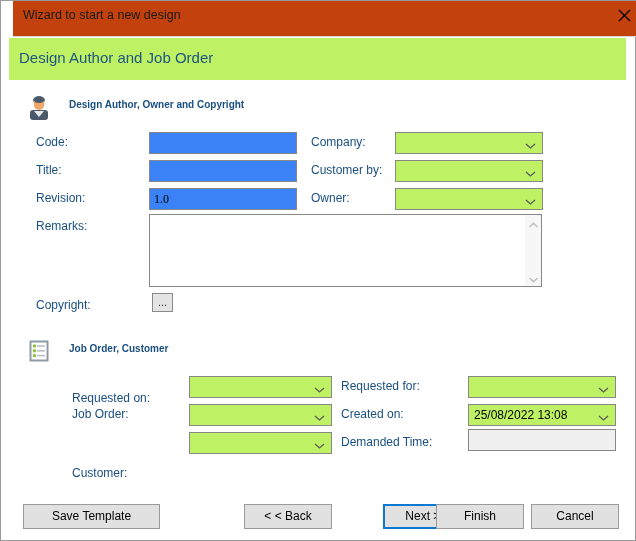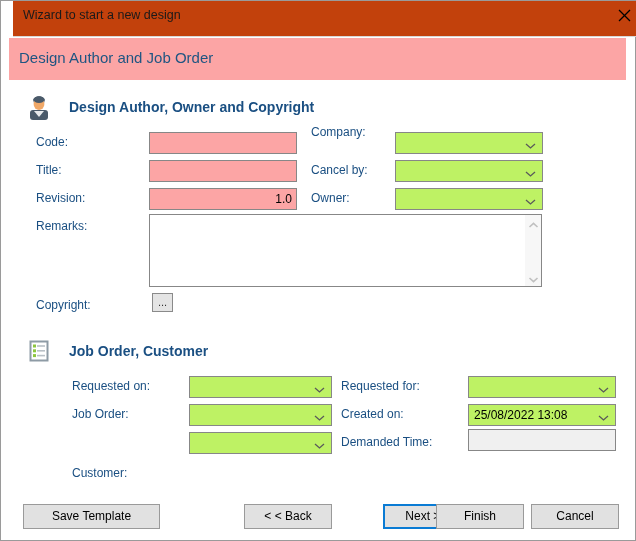--- a/index.html
+++ b/index.html
@@ -58,35 +58,35 @@
   }
   .close-btn svg { display: block; }
 
   
   .banner {
     position: absolute;
     left: 8px;
     top: 37px;
     width: 617px;
     height: 42px;
-    background: #fca5a5;
+    background: #bef264;
   }
   .banner-text {
     position: absolute;
     left: 10px;
     top: 11px;
     font-size: 15px;
     color: #1f5582;
     white-space: nowrap;
   }
 
   
   .section-title {
     position: absolute;
-    font-size: 14px;
+    font-size: 10px;
     font-weight: bold;
     color: #1a4f82;
     white-space: nowrap;
   }
 
   .sec-icon {
     position: absolute;
     width: 26px;
     height: 26px;
   }
@@ -103,30 +103,29 @@
     font-size: 12px;
     color: #1a4f82;
     white-space: nowrap;
     text-align: left;
   }
 
   
   .txt {
     position: absolute;
     box-sizing: border-box;
-    background: #fca5a5;
+    background: #3b82f6;
     border: 1px solid #878787;
-    font-family: Liberation Sans, sans-serif;
+    font-family: Liberation Serif, serif;
     font-size: 12px;
     color: #000000;
     padding: 0 4px;
     line-height: 20px;
     height: 22px;
     outline: none;
-    text-align: right;
   }
 
   .combo {
     position: absolute;
     box-sizing: border-box;
     background: #bef264;
     border: 1px solid #878787;
     height: 22px;
     cursor: pointer;
   }
@@ -273,31 +272,31 @@
         <svg width="11" height="9" viewBox="0 0 11 9">
             <path d="M1.5 3 L5.5 6.7 L9.5 3" stroke="#c0c0c0" stroke-width="1.6" fill="none"></path>
           </svg>
       </span>
     </div>
   </div>
 
   <div class="lbl" style="left:35px; top:297px; width:100px;">Copyright:</div>
   <div class="dots-btn" style="left:151px; top:292px; width:21px; height:19px;">...</div>
 
-  <div class="lbl-left" style="left:310px; top:124px;text-align:right;">Company:</div>
+  <div class="lbl-left" style="left:310px; top:134px;text-align:right;">Company:</div>
   <div class="combo" style="left:394px; top:131px; width:148px;">
     <span class="combo-val"></span>
     <span class="chev">
       <svg width="11" height="8" viewBox="0 0 11 8">
           <path d="M1 2 L5.5 6 L10 2" stroke="#5a5a5a" stroke-width="1.3" fill="none"></path>
         </svg>
     </span>
   </div>
 
-  <div class="lbl-left" style="left:310px; top:162px;">Cancel by:</div>
+  <div class="lbl-left" style="left:310px; top:162px;">Customer by:</div>
   <div class="combo" style="left:394px; top:159px; width:148px;">
     <span class="combo-val"></span>
     <span class="chev">
       <svg width="11" height="8" viewBox="0 0 11 8">
           <path d="M1 2 L5.5 6 L10 2" stroke="#5a5a5a" stroke-width="1.3" fill="none"></path>
         </svg>
     </span>
   </div>
 
   <div class="lbl-left" style="left:310px; top:190px;">Owner:</div>
@@ -317,21 +316,21 @@
       <rect x="7" y="6.5" width="3" height="3" fill="#8dc63f"></rect>
       <rect x="11" y="7.2" width="8" height="1.6" fill="#b9c0c6"></rect>
       <rect x="7" y="11.3" width="3" height="3" fill="#8dc63f"></rect>
       <rect x="11" y="12" width="8" height="1.6" fill="#b9c0c6"></rect>
       <rect x="7" y="16.1" width="3" height="3" fill="#8dc63f"></rect>
       <rect x="11" y="16.8" width="8" height="1.6" fill="#b9c0c6"></rect>
     </svg>
   </div>
   <div class="section-title" style="left:68px; top:342px;">Job Order, Customer</div>
 
-  <div class="lbl-left" style="left:71px; top:378px;">Requested on:</div>
+  <div class="lbl-left" style="left:71px; top:390px;">Requested on:</div>
   <div class="combo" style="left:188px; top:375px; width:143px;">
     <span class="combo-val"></span>
     <span class="chev">
       <svg width="11" height="8" viewBox="0 0 11 8">
           <path d="M1 2 L5.5 6 L10 2" stroke="#5a5a5a" stroke-width="1.3" fill="none"></path>
         </svg>
     </span>
   </div>
 
   <div class="lbl-left" style="left:71px; top:406px;">Job Order:</div>

